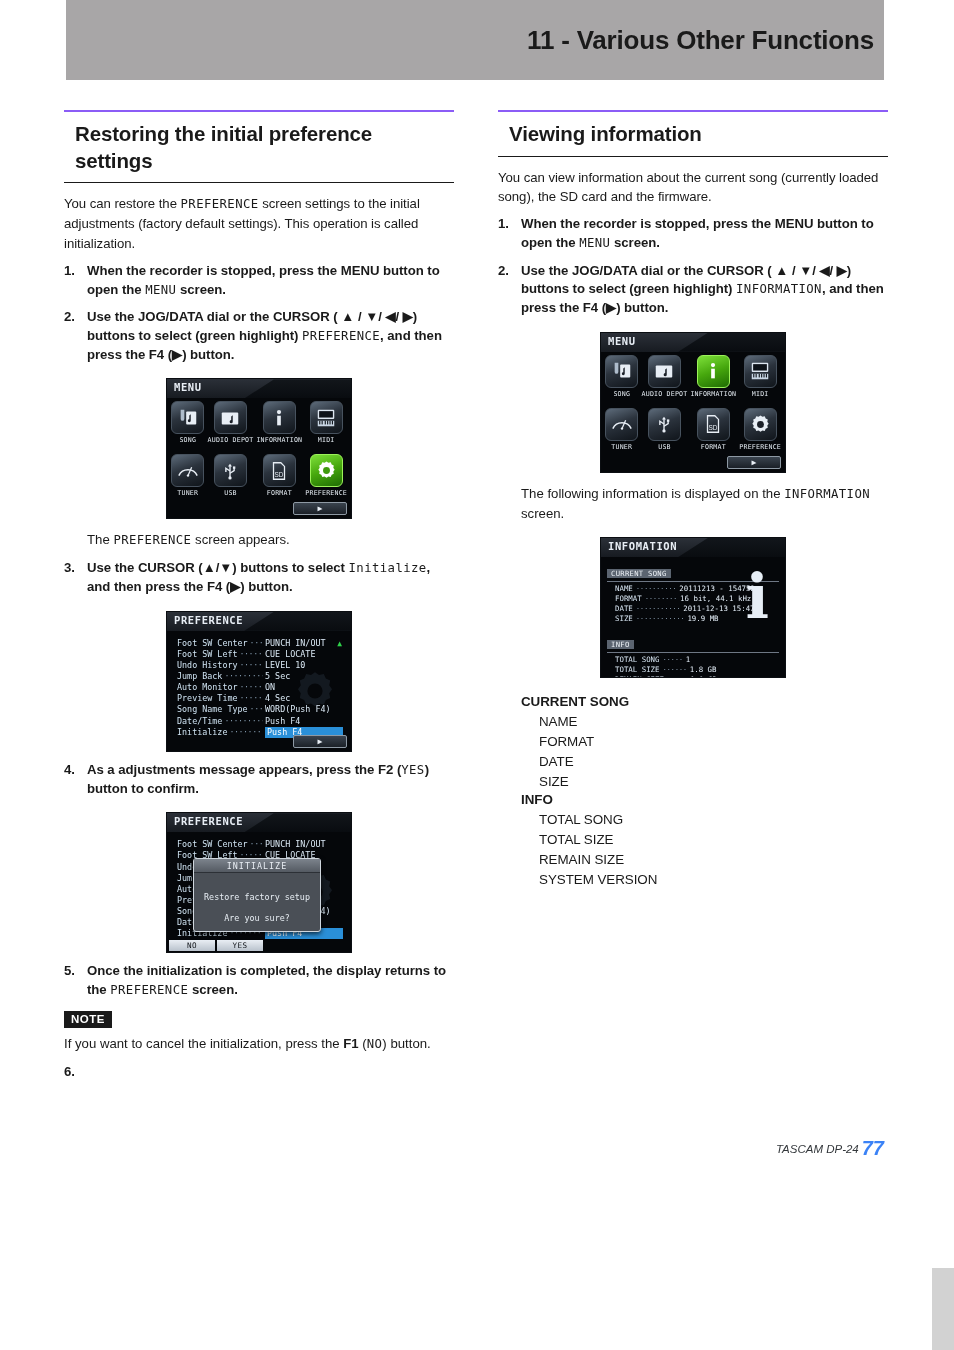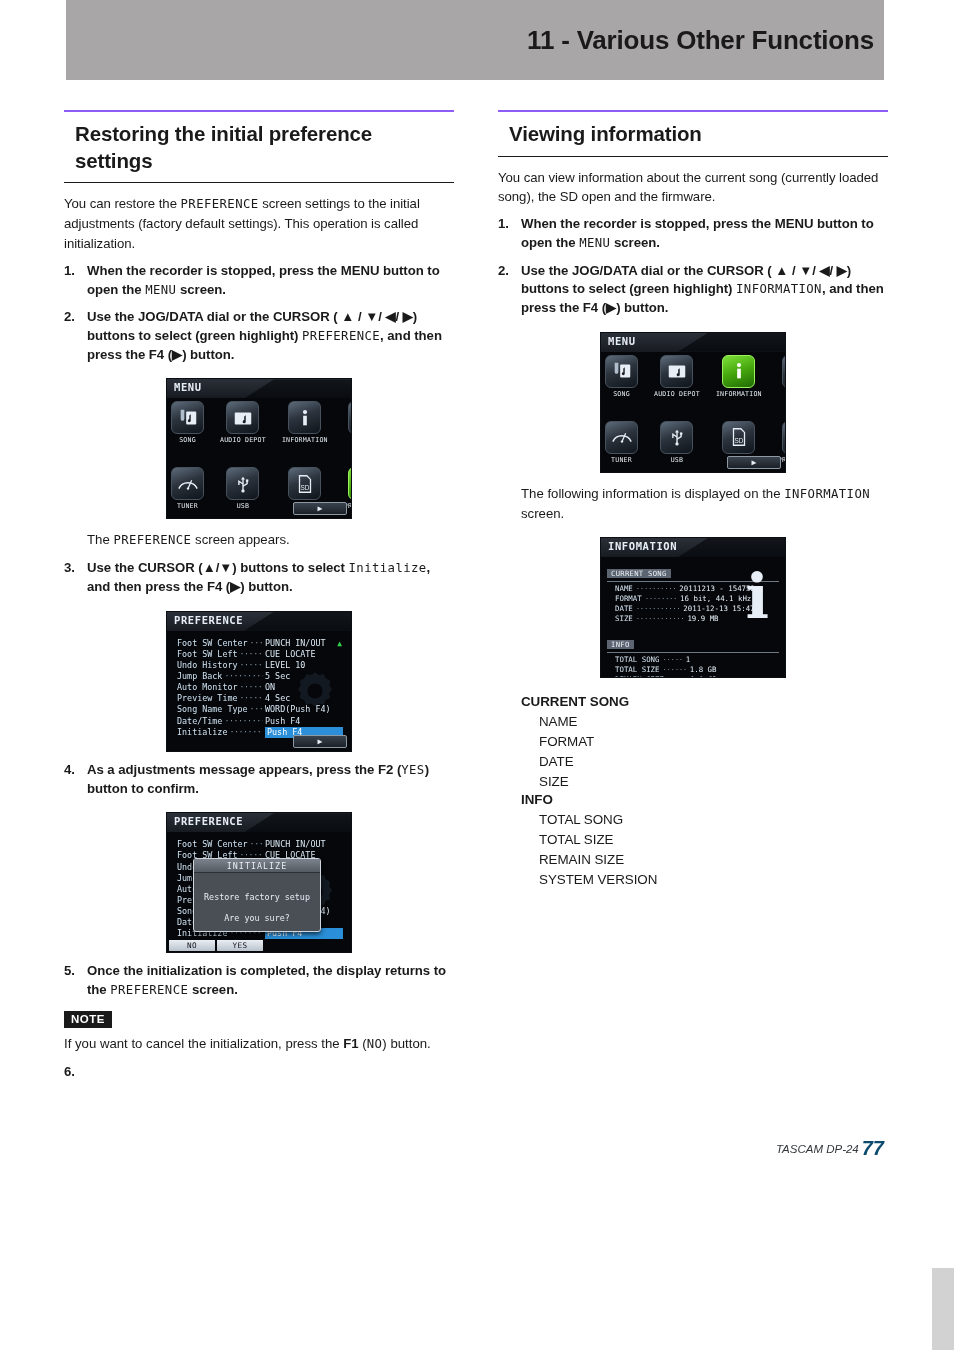--- a/index.html
+++ b/index.html
@@ -87,21 +87,21 @@
   }
   .lcd-tab .slant {
     position: absolute; right: 0; top: 0; width: 100%; height: 19px;
     background: linear-gradient(180deg,#12161b 0%, #090c10 100%);
     clip-path: polygon(58% 0, 100% 0, 100% 100%, 42% 100%);
   }
 
   
   .menu-grid {
     display: grid; grid-template-columns: repeat(4, 1fr);
-    grid-template-rows: 50px 50px; gap: 16px; padding: 3px 4px 0 4px;
+    grid-template-rows: 50px 50px; gap: 3px; padding: 3px 4px 0 4px;
   }
   .menu-cell { display: flex; flex-direction: column; align-items: center; justify-content: flex-start; }
   .menu-ico {
     width: 33px; height: 33px; border-radius: 6px;
     background: linear-gradient(160deg,#5d6b7a 0%, #2b333d 45%, #10151b 100%);
     border: 1px solid #47525e;
     display: flex; align-items: center; justify-content: center;
     color: #dfe8f2; font-size: 16px; line-height: 1; position: relative;
   }
   .menu-ico.sel {
@@ -181,21 +181,21 @@
   .info-dots { flex: 0 0 auto; color: #8496a8; letter-spacing: -0.4px; margin: 0 3px; }
   .info-v { color: #e6f0fa; }
   .info-sec2 { margin-top: 8px; }
 
   
   .footer {
     position: absolute; right: 70px; bottom: 38px;
     font-style: italic; font-size: 11.5px; color: #33373b; white-space: nowrap;
   }
   .footer .pg {
-    font-style: italic; font-weight: bold; font-size: 20px; color: #0c4a6e;
+    font-style: italic; font-weight: bold; font-size: 20px; color: #3b82f6;
     margin-left: 3px; vertical-align: -2px; margin-top: 28px;
   }
 </style>
 </head>
 <body>
 
 <div class="page">
 
   <div class="header-bar">
     <div class="header-title">11 - Various Other Functions</div>
@@ -487,21 +487,21 @@
     </ol>
   </div>
 
   <div class="col col-right">
 
     <div class="sec-rule-top">
       <h2 class="sec-title">Viewing information</h2>
     </div>
     <div class="sec-rule-bot"></div>
 
-    <p class="body">You can view information about the current song (currently loaded song), the SD open and the firmware.</p>
+    <p class="body">You can view information about the current song (currently loaded song), the SD card and the firmware.</p>
 
     <ol class="steps">
       <li>
         <span class="num">1.</span><span>When the recorder is stopped, press the MENU button to open the </span><span class="mono">MENU</span><span> screen.</span>
       </li>
       <li>
         <span class="num">2.</span><span>Use the JOG/DATA dial or the CURSOR ( ▲ / ▼/ ◀/ ▶) buttons to select (green highlight) </span><span class="mono">INFORMATION</span><span>, and then press the F4 (▶) button.</span>
       </li>
     </ol>
 

